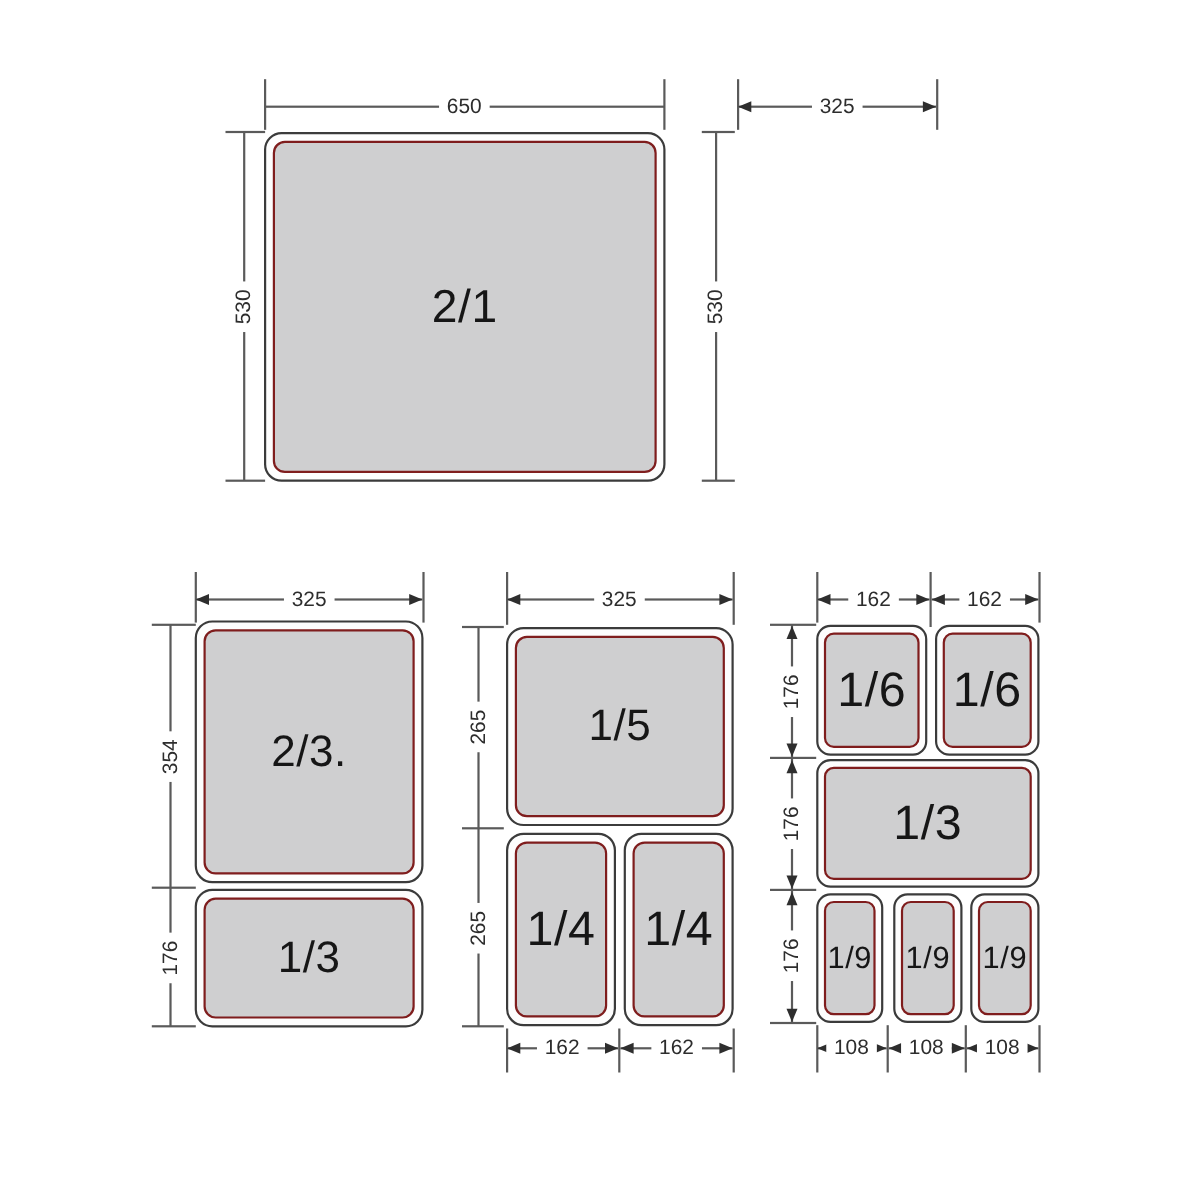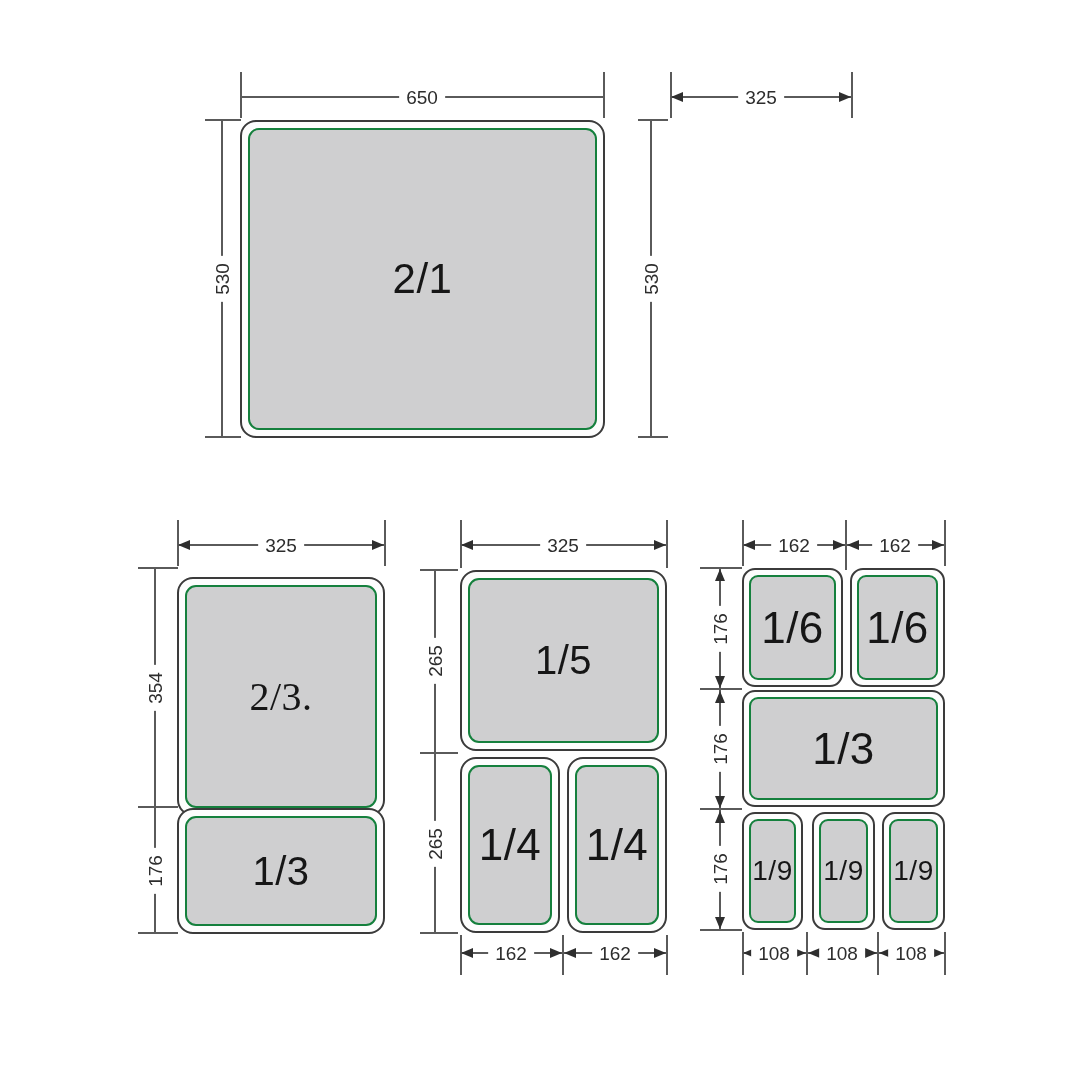--- a/index.html
+++ b/index.html
@@ -8,21 +8,21 @@
     position:relative; width:1080px; height:1080px; background:#ffffff;
     font-family:"Liberation Sans", sans-serif; overflow:hidden;
   }
   
   .pan {
     position:absolute; background:#fdfdfd;
     border:2px solid #3b3b3b; border-radius:16px;
   }
   .pan .inner {
     position:absolute; left:6px; top:6px; right:6px; bottom:6px;
-    background:#cfcfd0; border:2px solid #15803d; border-radius:11px;
+    background:#cfcfd0; border:2px solid #7f1d1d; border-radius:11px;
     display:flex; align-items:center; justify-content:center;
   }
   .pan.small { border-radius:13px; }
   .pan.small .inner { left:5px; top:5px; right:5px; bottom:5px; border-radius:9px; }
   .plabel { color:#161616; letter-spacing:0.5px; }
   .fs-xl { font-size:42px; }
   .fs-l  { font-size:40px; }
   .fs-m  { font-size:44px; }
   .fs-s  { font-size:28px; }
   
@@ -64,21 +64,21 @@
   <div class="yline" style="left:851px; top:72px; height:46px;"></div>
   <div class="xline" style="left:671px; top:96px; width:180px;"></div>
   <div class="arr left" style="left:671px; top:92px;"></div>
   <div class="arr right" style="left:839px; top:92px;"></div>
   <span class="dlabel" style="left:761px; top:97px;">325</span>
   <div class="xline" style="left:638px; top:119px; width:30px;"></div>
   <div class="xline" style="left:638px; top:436px; width:30px;"></div>
   <div class="yline" style="left:650px; top:120px; height:317px;"></div>
   <span class="dlabel v" style="left:651px; top:279px;">530</span>
 
-  <div class="pan" style="left:177px; top:577px; width:208px; height:239px;font-family:Liberation Serif, serif;">
+  <div class="pan" style="left:177px; top:564px; width:208px; height:239px;">
     <div class="inner">
       <span class="plabel fs-l">2/3.</span>
     </div>
   </div>
   <div class="pan" style="left:177px; top:808px; width:208px; height:126px;">
     <div class="inner">
       <span class="plabel fs-l">1/3</span>
     </div>
   </div>
   <div class="yline" style="left:177px; top:520px; height:46px;"></div>

